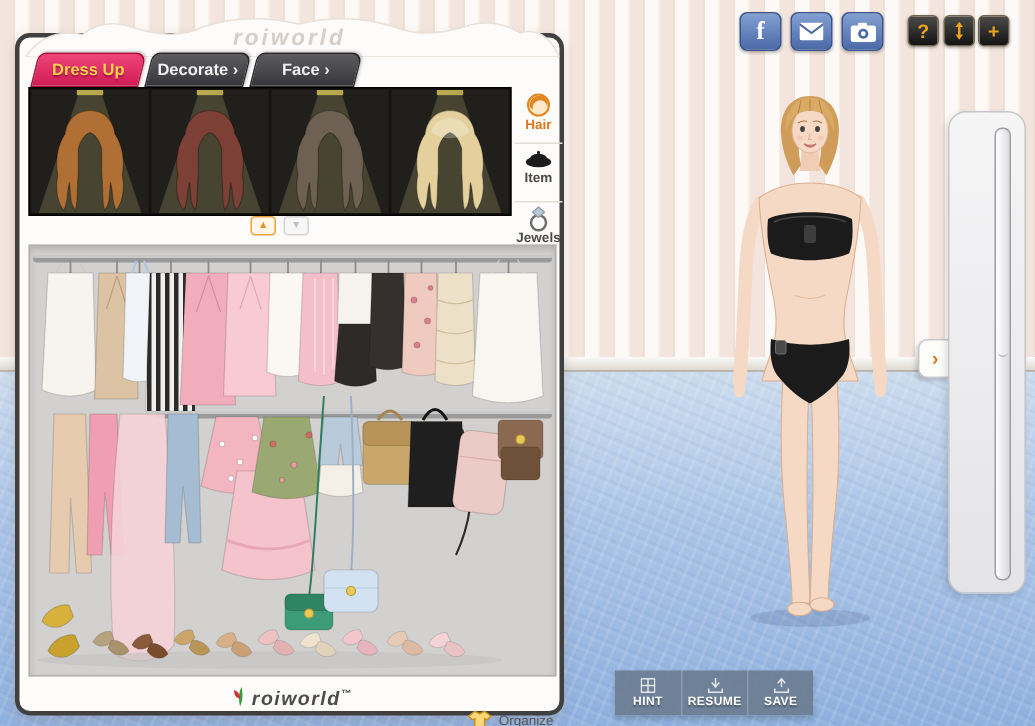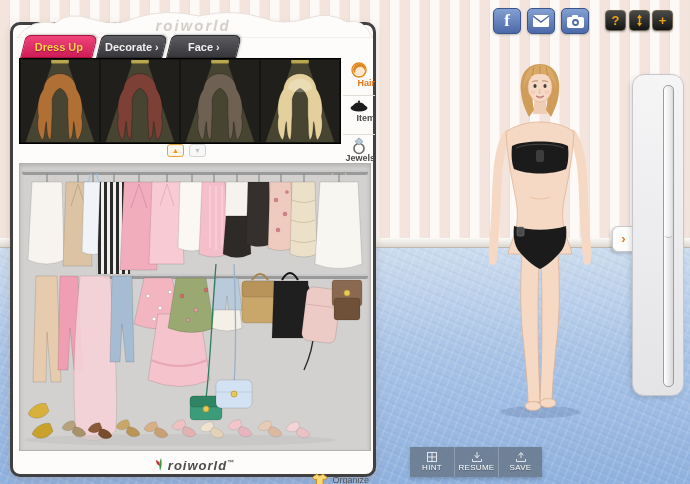--- a/index.html
+++ b/index.html
@@ -66,21 +66,21 @@
   .tab.active span { color:#ffd24d; text-shadow:0 1px 1px rgba(120,0,40,.6); }
   .tab.idle { background:linear-gradient(#5b5b60,#37373b); border:1px solid #2a2a2d; }
   .tab.idle span { color:#f0f0f0; }
 
   .gallery { position:absolute; left:6px; top:33px; width:322px; height:86px;
              background:#141411; border:1px solid #000; display:flex; gap:2px;
              padding:1px; }
   .cell { width:78px; height:82px; background:#201f1b; cursor:pointer; }
 
   .cats { position:absolute; left:330px; top:33px; width:32px; height:110px; }
-  .cat { height:36px; text-align:right; cursor:pointer; border-bottom:1px solid #e2ddd7; }
+  .cat { height:36px; text-align:center; cursor:pointer; border-bottom:1px solid #e2ddd7; }
   .cat .lbl { font-size:9px; font-weight:bold; color:#4a4a4a; display:block; margin-top:-2px; }
   .cat.active .lbl { color:#e0761c; }
 
   .pager { position:absolute; left:154px; top:119px; display:flex; gap:5px; }
   .pg { width:17px; height:13px; border-radius:3px; font-size:7px; text-align:center;
         line-height:12px; cursor:pointer; }
   .pg.up { border:1px solid #e8a23c; background:#fff6e8; color:#e8902c; }
   .pg.down { border:1px solid #d4d4d4; background:#f7f7f7; color:#c2c2c2; }
 
   .closet { position:absolute; left:6px; top:138px; width:352px; height:288px;
@@ -96,21 +96,21 @@
             gap:4px; cursor:pointer; }
   .organize .lbl { font-size:9px; color:#555; }
 
   
   .action-bar { position:absolute; left:410px; top:447px; height:30px; display:flex;
             box-shadow:0 2px 4px rgba(0,0,0,.2); }
   .abtn { width:44px; height:30px; background:rgba(105,122,141,.88); color:#fff;
             display:flex; flex-direction:column; align-items:center; justify-content:center;
             gap:1px; cursor:pointer; }
   .abtn + .abtn { border-left:1px solid rgba(255,255,255,.22); }
-  .abtn .lbl { font-size:8px; font-weight:normal; letter-spacing:.3px;
+  .abtn .lbl { font-size:8px; font-weight:bold; letter-spacing:.3px;
             text-shadow:0 1px 1px rgba(0,0,0,.35); }
   .abtn.accent { width:61px; background:linear-gradient(#cd5a64,#b03d49);
             border-left:1px solid rgba(0,0,0,.2); }
 
   svg { display:block; }
 </style>
 </head>
 <body>
 
 <div class="screen">

